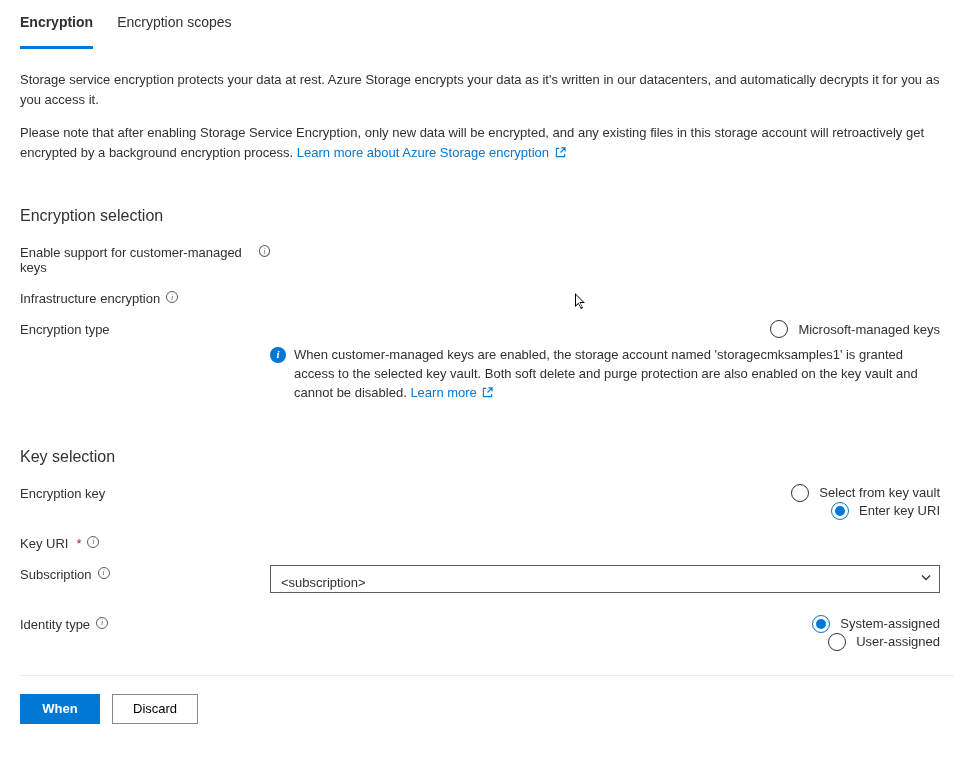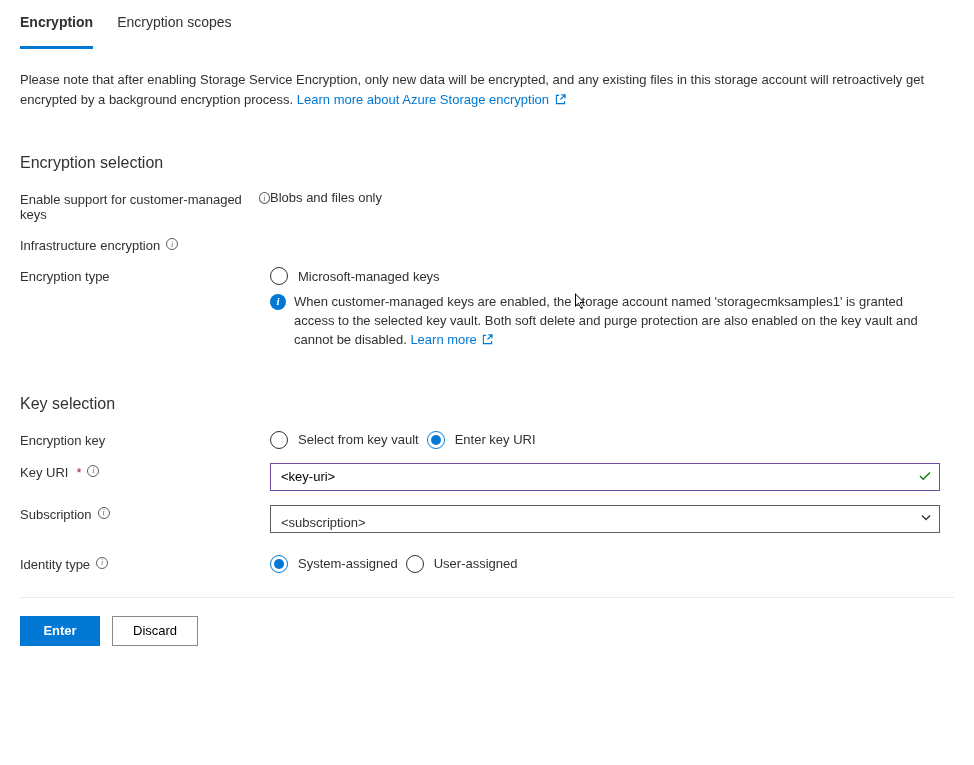--- a/index.html
+++ b/index.html
@@ -69,21 +69,21 @@
       border: 1px solid #605e5c;
       border-radius: 50%;
       display: inline-flex;
       align-items: center;
       justify-content: center;
       font-size: 8px;
       color: #605e5c;
       cursor: default;
     }
     .info-icon::before { content: "i"; font-style: italic; font-family: serif; }
-    .radio-group { display: flex; gap: 8px; }
+    .radio-group { display: flex; flex-direction: column; gap: 0; align-items: flex-end; }
     .radio-item {
       display: flex;
       align-items: center;
       gap: 10px;
       cursor: pointer;
     }
     .radio-circle {
       width: 18px;
       height: 18px;
       border: 1px solid #323130;
@@ -200,41 +200,41 @@
   </style>
 </head>
 <body>
 
 <div class="tabs">
   <div class="tab active">Encryption</div>
   <div class="tab">Encryption scopes</div>
 </div>
 
 <div class="intro">
+  <p>Storage service encryption protects your data at rest. Azure Storage encrypts your data as it's written in our datacenters, and automatically decrypts it for you as you access it.</p>
   <p>
     <span>Please note that after enabling Storage Service Encryption, only new data will be encrypted, and any existing files in this storage account will retroactively get encrypted by a background encryption process. </span>
     <a class="link">
       <span>Learn more about Azure Storage encryption</span>
       <span class="ext-icon">
         <svg width="11" height="11" viewBox="0 0 12 12">
             <path fill="none" stroke="#0078d4" stroke-width="1.2" d="M4.5 1.5H1.5v9h9V7.5 M6 6l5-5 M7 1h4v4"></path>
           </svg>
       </span>
     </a>
   </p>
 </div>
 
 <div class="section-heading">Encryption selection</div>
 
 <div class="form-row">
   <div class="label-col">
     <span>Enable support for customer-managed keys</span>
     <span class="info-icon"></span>
   </div>
-  <div class="value-col">Blobs and files only</div>
 </div>
 
 <div class="form-row">
   <div class="label-col">
     <span>Infrastructure encryption</span>
     <span class="info-icon"></span>
   </div>
 </div>
 
 <div class="form-row">
@@ -284,30 +284,20 @@
     </div>
   </div>
 </div>
 
 <div class="form-row" style="margin-top:10px;">
   <div class="label-col">
     <span>Key URI</span>
     <span class="required">*</span>
     <span class="info-icon"></span>
   </div>
-  <div class="value-col">
-    <div class="input-wrap">
-      <input type="text" class="text-input valid" value="&lt;key-uri&gt;" style="">
-      <span class="check-icon">
-        <svg width="14" height="14" viewBox="0 0 14 14">
-            <path fill="none" stroke="#107c10" stroke-width="1.4" d="M2 7.5l3.2 3.2L12 4"></path>
-          </svg>
-      </span>
-    </div>
-  </div>
 </div>
 
 <div class="form-row">
   <div class="label-col">
     <span>Subscription</span>
     <span class="info-icon"></span>
   </div>
   <div class="value-col">
     <div class="select-wrap">
       <div class="select-box">
@@ -337,20 +327,20 @@
         <span class="radio-circle"></span>
         <span>User-assigned</span>
       </div>
     </div>
   </div>
 </div>
 
 <hr class="divider">
 
 <div class="button-row">
-  <button class="btn primary">Enter</button>
+  <button class="btn primary">When</button>
   <button class="btn">Discard</button>
 </div>
 
 <svg class="cursor" width="16" height="20" viewBox="0 0 16 20">
   <path fill="#000" d="M0 0 L0 14 L3.5 11 L6 16 L8 15 L5.5 10 L10 10 Z"></path>
   <path fill="#fff" d="M1 2 L1 12 L3.5 9.8 L6 14.5 L7 14 L4.5 9 L8 9 Z"></path>
 </svg>
 
 </body></html>

